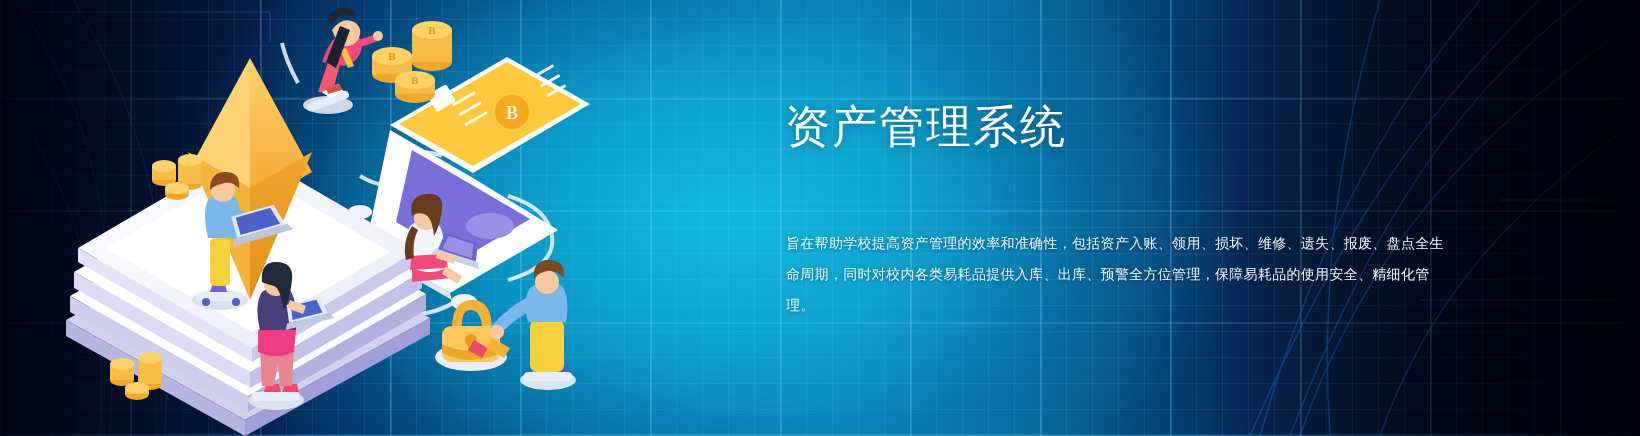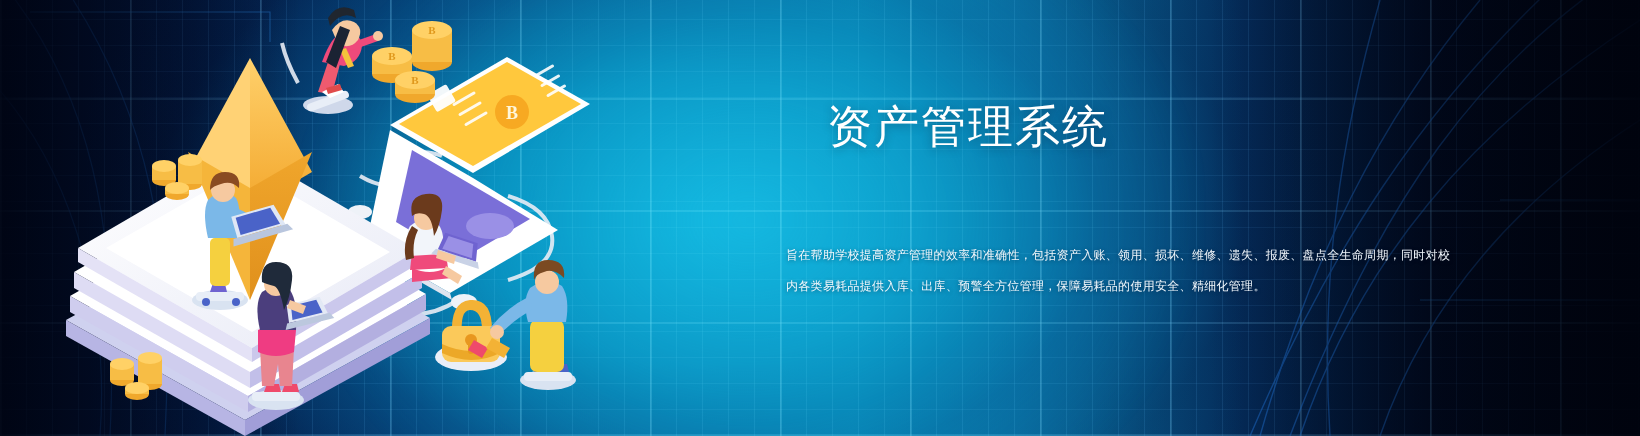--- a/index.html
+++ b/index.html
@@ -43,26 +43,25 @@
   
   .illus{position:absolute;left:60px;top:0;width:560px;height:436px;}
 
   
   .copy{position:absolute;left:785px;top:0;width:700px;height:436px;}
   .title{
     position:absolute;top:99px;left:0;
     font-size:45px;line-height:56px;color:#ffffff;letter-spacing:2px;
     font-weight:400;text-shadow:0 2px 10px rgba(0,20,40,.35);
     white-space:nowrap;
-    margin-left:42px;
   }
   .desc{
     position:absolute;top:228px;left:1px;width:668px;
-    font-size:12px;line-height:31px;color:#f2f8fd;font-weight:400;
-    letter-spacing:.3px;text-shadow:0 1px 4px rgba(0,15,35,.45);margin-top:12px;
+    font-size:14px;line-height:31px;color:#f2f8fd;font-weight:400;
+    letter-spacing:.3px;text-shadow:0 1px 4px rgba(0,15,35,.45);
   }
 </style>
 </head>
 <body>
 
 <div class="banner">
 
   <div class="glow-center"></div>
   <div class="grid-fine"></div>
   <div class="grid-coarse"></div>

